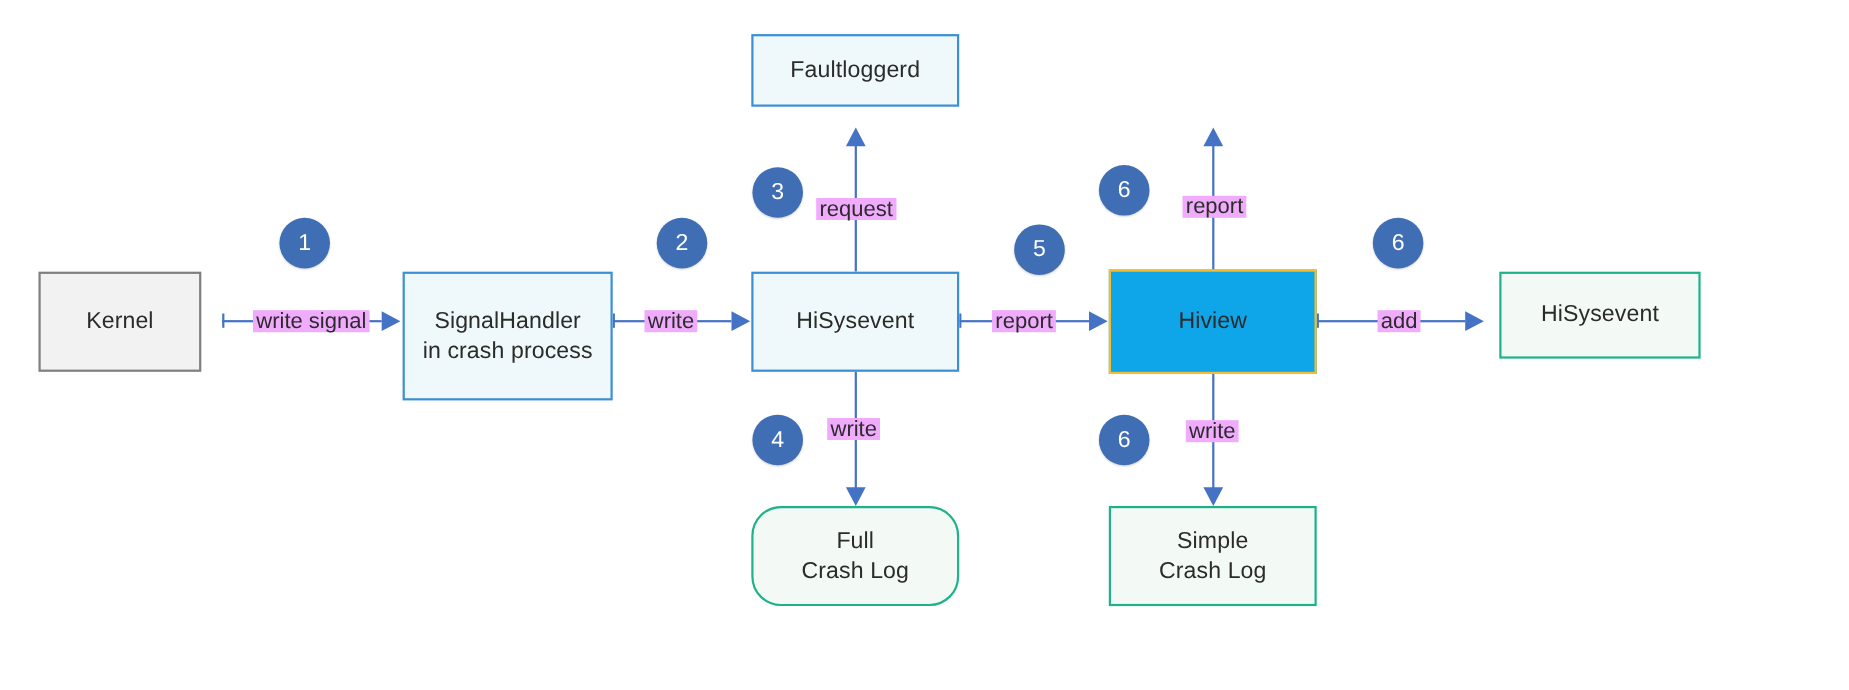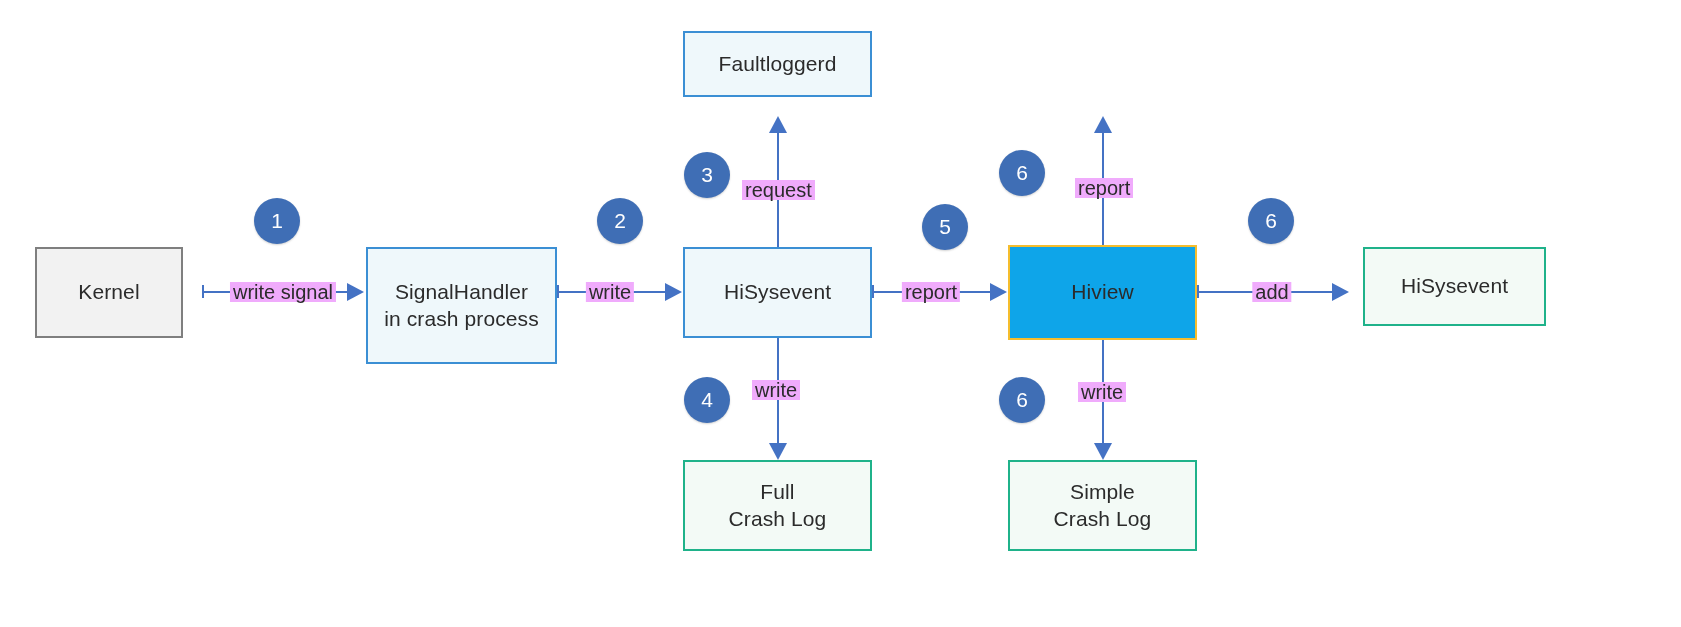--- a/index.html
+++ b/index.html
@@ -170,21 +170,21 @@
 
   <div class="node green" style="left:1350px; top:247px; width:183px; height:79px;margin-left:13px;">
     <span>HiSysevent</span>
   </div>
 
   <div class="node blue" style="left:683px;  top:31px;  width:189px; height:66px;">
     <span>Faultloggerd</span>
   </div>
 
 
-  <div class="node green" style="left:683px;  top:460px; width:189px; height:91px;">
+  <div class="node green" style="left:683px;  top:460px; width:189px; height:91px;border-radius:27px;">
     <span>Full
 Crash Log</span>
   </div>
 
   <div class="node green" style="left:1008px; top:460px; width:189px; height:91px;">
     <span>Simple
 Crash Log</span>
   </div>
 
   <div class="badge" style="left:277px;  top:221px;">1</div>

